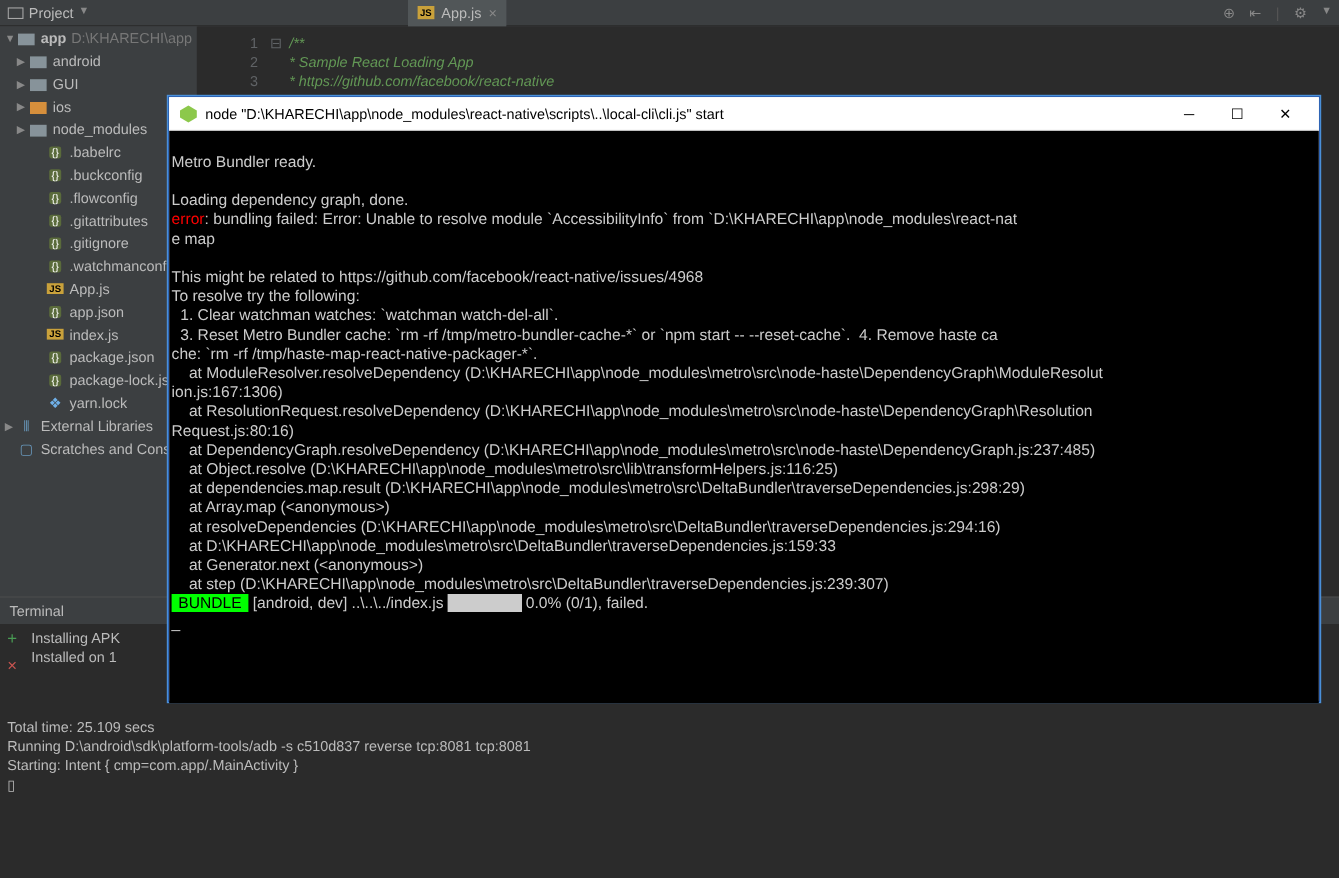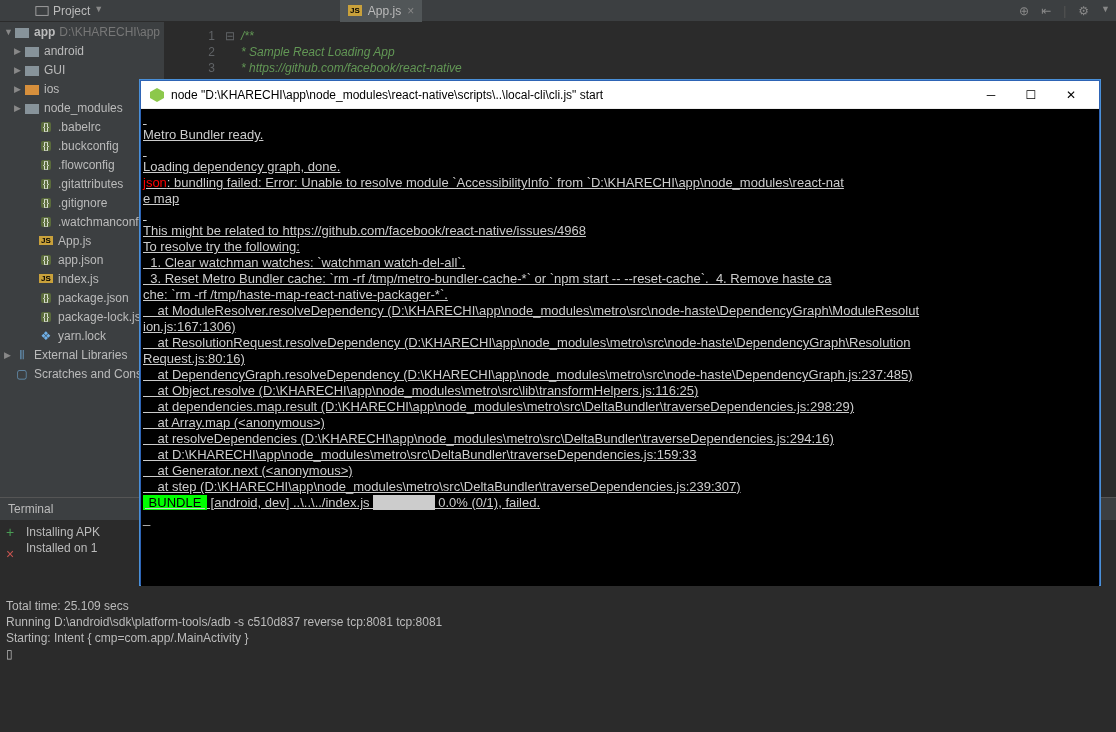--- a/index.html
+++ b/index.html
@@ -1,18 +1,18 @@
 <!DOCTYPE html>
 <html><head>
 <meta charset="utf-8">
 <style>
 * { margin:0; padding:0; box-sizing:border-box; font-family:"Segoe UI",Arial,sans-serif; }
 body { background:#3c3f41; color:#bbb; font-size:12px; width:1116px; height:732px; overflow:hidden; position:relative; }
 .toolbar { height:22px; background:#3c3f41; display:flex; align-items:center; padding:0 6px; border-bottom:1px solid #2b2b2b; }
-.toolbar .proj { display:flex; align-items:flex-start; gap:4px;margin-left:29px; }
+.toolbar .proj { display:flex; align-items:flex-start; gap:4px; }
 .toolbar .proj svg { width:14px; height:14px; }
 .toolbar .spacer { flex:1; }
 .toolbar .icons { display:flex; gap:12px; color:#888; }
 .main { display:flex; height:475px; }
 .sidebar { width:165px; background:#3c3f41; border-right:1px solid #2b2b2b; overflow:hidden; }
 .tree-row { display:flex; align-items:center; height:19px; padding-left:4px; cursor:pointer; }
 .tree-row .arrow { width:10px; color:#888; font-size:9px; }
 .tree-row .ficon { width:16px; height:14px; margin-right:4px; display:flex; align-items:center; justify-content:center; }
 .tree-row .lbl { white-space:nowrap; color:#bbb; }
 .tree-row .path { color:#777; margin-left:4px; }
@@ -32,21 +32,21 @@
 .term-add { color:#499c54; font-size:14px; }
 .term-del { color:#c75450; font-size:14px; }
 
 
 .console-window { position:absolute; left:140px; top:80px; width:960px; height:505px; background:#fff; border:1px solid #2e64b5; box-shadow:0 0 0 1px #4a90d9; }
 .console-titlebar { height:28px; background:#fff; display:flex; align-items:center; padding:0 8px; border-bottom:1px solid #eee; }
 .console-titlebar .cicon { width:16px; height:16px; margin-right:6px; }
 .console-titlebar .ctitle { font-size:12px; color:#000; flex:1; }
 .console-titlebar .wbtn { width:40px; height:28px; display:flex; align-items:center; justify-content:center; font-size:12px; color:#000; }
 .console-body { background:#000; height:477px; font-family:Consolas,"Courier New",monospace; font-size:13px; line-height:16px; padding:2px; overflow:hidden; }
-.cline { color:#ccc; white-space:pre;text-decoration:underline; }
+.cline { color:#ccc; white-space:pre; }
 .cerr { color:#f00; }
 .bundle-badge { background:#0f0; color:#000; padding:0 2px; }
 .progress-bar { background:#ccc; color:#ccc; }
 .caret-line { color:#ccc; }
 </style>
 </head>
 <body>
 
 <div class="toolbar">
   <div class="proj">
@@ -274,21 +274,21 @@
     <div class="wbtn">☐</div>
     <div class="wbtn">✕</div>
   </div>
   <div class="console-body">
     <div id="console-pre">
         <div class="cline">&nbsp;</div>
         <div class="cline">Metro Bundler ready.</div>
         <div class="cline">&nbsp;</div>
         <div class="cline">Loading dependency graph, done.</div>
       </div>
-    <div class="cline"><span class="cerr">json</span><span>: bundling failed: Error: Unable to resolve module `AccessibilityInfo` from `D:\KHARECHI\app\node_modules\react-nat</span></div>
+    <div class="cline"><span class="cerr">error</span><span>: bundling failed: Error: Unable to resolve module `AccessibilityInfo` from `D:\KHARECHI\app\node_modules\react-nat</span></div>
     <div id="console-err">
         <div class="cline">e map</div>
         <div class="cline">&nbsp;</div>
         <div class="cline">This might be related to https://github.com/facebook/react-native/issues/4968</div>
         <div class="cline">To resolve try the following:</div>
         <div class="cline">  1. Clear watchman watches: `watchman watch-del-all`.</div>
         <div class="cline">  3. Reset Metro Bundler cache: `rm -rf /tmp/metro-bundler-cache-*` or `npm start -- --reset-cache`.  4. Remove haste ca</div>
         <div class="cline">che: `rm -rf /tmp/haste-map-react-native-packager-*`.</div>
         <div class="cline">    at ModuleResolver.resolveDependency (D:\KHARECHI\app\node_modules\metro\src\node-haste\DependencyGraph\ModuleResolut</div>
         <div class="cline">ion.js:167:1306)</div>

